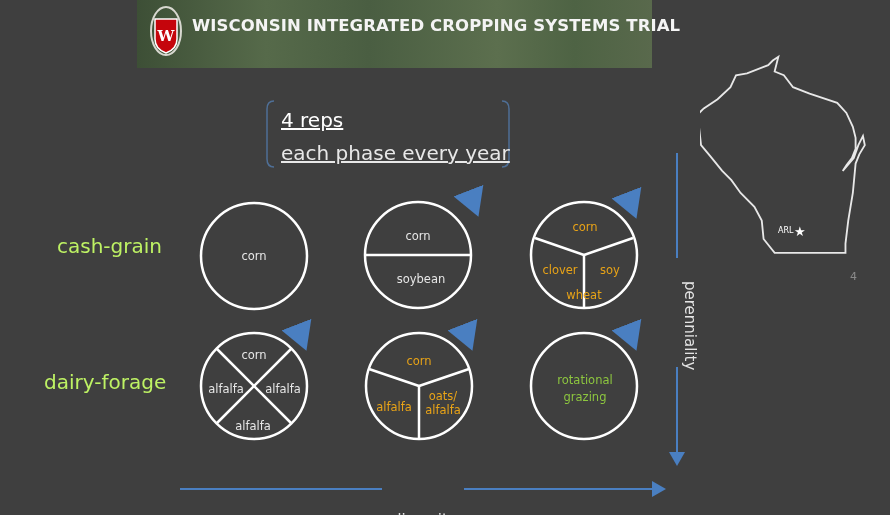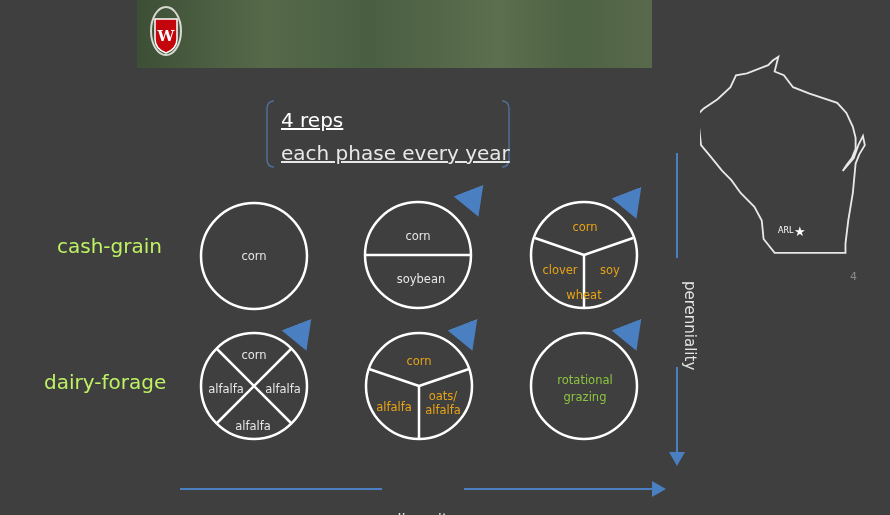--- a/index.html
+++ b/index.html
@@ -20,20 +20,21 @@
 </style>
 </head>
 <body>
 
 <div class="banner">
   <svg class="crest" viewBox="0 0 34 52">
     <ellipse cx="17" cy="26" rx="15" ry="24" fill="none" stroke="#d8d8d0" stroke-width="2"></ellipse>
     <path d="M6 14 H28 V34 Q28 44 17 48 Q6 44 6 34 Z" fill="#c5050c" stroke="#ffffff" stroke-width="1.5"></path>
     <text x="17" y="36" text-anchor="middle" font-family="DejaVu Serif, serif" font-size="15" font-weight="bold" fill="#ffffff">W</text>
   </svg>
+  <div class="title">WISCONSIN INTEGRATED CROPPING SYSTEMS TRIAL</div>
 </div>
 
 <svg class="bracket-box" width="244" height="70" viewBox="0 0 244 70">
   <path d="M8 2 Q1 2 1 10 V60 Q1 68 8 68" fill="none" stroke="#4f6f96" stroke-width="1.5"></path>
   <path d="M236 2 Q243 2 243 10 V60 Q243 68 236 68" fill="none" stroke="#4f6f96" stroke-width="1.5"></path>
 </svg>
 <div class="reps">4 reps</div>
 <div class="phase">each phase every year</div>
 
 <div class="row-label" style="left:57px;top:234px;">cash-grain</div>

